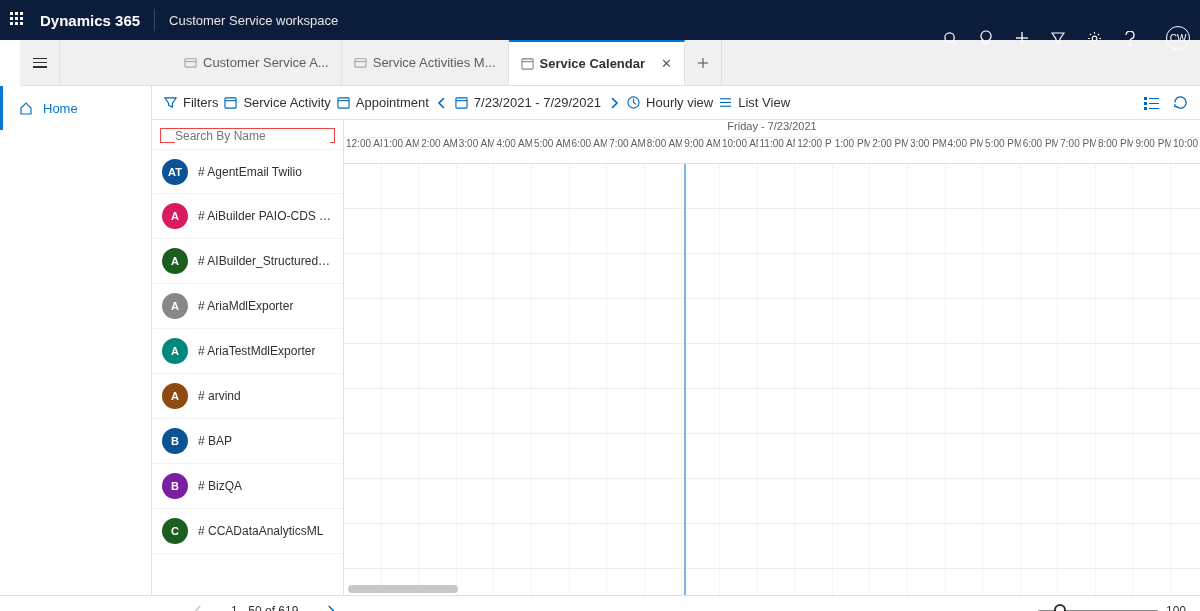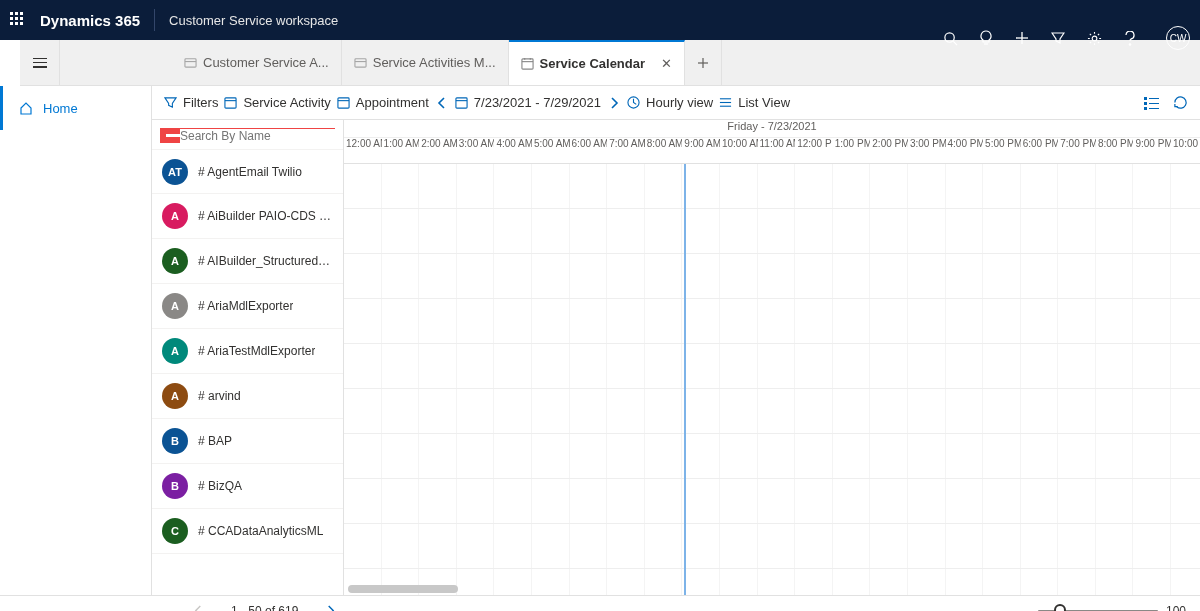--- a/index.html
+++ b/index.html
@@ -33,21 +33,21 @@
   .maincol{flex:1;display:flex;flex-direction:column;min-width:0;}
   .cmdbar{height:34px;border-bottom:1px solid #e1e1e1;display:flex;align-items:center;padding:0 12px;gap:6px;}
   .cmdbtn{display:flex;align-items:center;gap:6px;color:#323130;cursor:pointer;font-size:13px;}
   .cmdbtn .ci{color:#0067b8;}
   .chev{color:#0067b8;font-size:14px;cursor:pointer;padding:0 2px;}
   .cmd-right{margin-left:auto;display:flex;gap:14px;align-items:center;}
   
   .scheduler{flex:1;display:flex;min-height:0;}
   .resource-pane{width:192px;border-right:1px solid #e1e1e1;display:flex;flex-direction:column;}
   .search-wrap{padding:8px 8px 6px 8px;}
-  .search-box{display:flex;align-items:center;border:6px solid #ef4444;height:15px;padding:0 8px;gap:6px;background:#fff;}
+  .search-box{display:flex;align-items:center;border:1px solid #ef4444;height:15px;padding:0 8px;gap:6px;background:#fff;}
   .search-box input{border:none;outline:none;font-size:12px;flex:1;color:#605e5c;}
   .res-list{flex:1;overflow:hidden;}
   .res-row{height:45px;display:flex;align-items:center;gap:10px;padding:10px 10px;border-bottom:1px solid #f3f2f1;}
   .res-row:first-child{border-top:1px solid #f3f2f1;}
   .avatar{width:26px;height:26px;border-radius:50%;color:#fff;display:flex;align-items:center;justify-content:center;font-size:11px;font-weight:600;flex-shrink:0;}
   .res-name{font-size:12px;white-space:nowrap;overflow:hidden;text-overflow:ellipsis;}
   
   .timeline{flex:1;display:flex;flex-direction:column;min-width:0;overflow:hidden;}
   .day-header{height:18px;text-align:center;font-size:11px;color:#605e5c;border-bottom:1px solid #eee;}
   .hour-header{height:26px;display:flex;border-bottom:1px solid #e1e1e1;}

